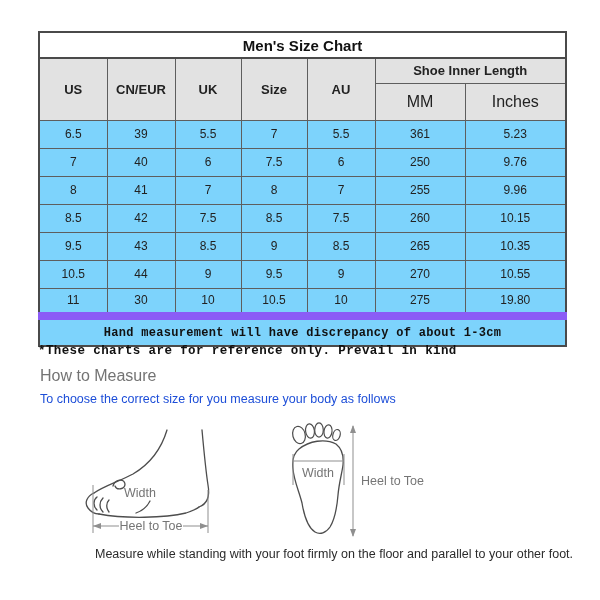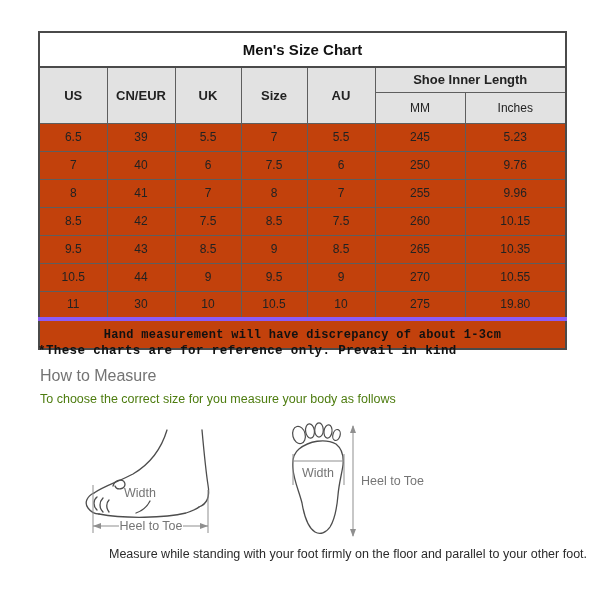--- a/index.html
+++ b/index.html
@@ -10,51 +10,51 @@
   }
   
   table.size-table {
     position: absolute; left: 38px; top: 31px; width: 527px;
     border-collapse: collapse; table-layout: fixed;
     border: 2px solid #4a4a4a;
   }
   table.size-table th, table.size-table td {
     border: 1px solid #5e5e5e;
     text-align: center; vertical-align: middle;
-    font-size: 12px; color: #222; background: #c2410c;
+    font-size: 12px; color: #222; background: #7dd3fc;
   }
   tr.title-row th {
-    height: 35px; font-size: 15px; font-weight: bold; color: #111;
+    height: 26px; font-size: 15px; font-weight: bold; color: #111;
     background: #ffffff; border-bottom: 2px solid #4a4a4a;
   }
   tr.head-row th, tr.subhead-row th { background: #e2e2e2; }
   tr.head-row th { font-size: 13px; font-weight: bold; height: 25px; }
-  tr.subhead-row th { font-size: 12px; font-weight: normal; height: 31px; }
+  tr.subhead-row th { font-size: 16px; font-weight: normal; height: 37px; }
   tbody.data-body td { height: 28px; }
   tr.footnote-row td {
     height: 30px; font-family: "Liberation Mono", monospace;
     font-weight: bold; font-size: 12px; letter-spacing: 0.3px; color: #111;
-    border-top: 4px solid #8b5cf6;
+    border-top: 8px solid #8b5cf6;
   }
   
   .ref-note {
     position: absolute; left: 38px; top: 344px;
     font-family: "Liberation Mono", monospace; font-weight: bold;
     font-size: 12.5px; letter-spacing: 0.4px; color: #111;
   }
   .htm-heading {
     position: absolute; left: 40px; top: 367px;
     font-size: 16px; color: #737373;
   }
   .htm-subtitle {
     position: absolute; left: 40px; top: 392px;
-    font-size: 12.5px; color: #4d7c0f;
+    font-size: 12.5px; color: #1d4ed8;
   }
   .caption {
-    position: absolute; left: 109px; top: 547px;
+    position: absolute; left: 95px; top: 547px;
     font-size: 12.5px; color: #2b2b2b;
   }
   
   svg { position: absolute; overflow: visible; }
   .svg-side { left: 80px; top: 428px; }
   .svg-print { left: 287px; top: 421px; }
   .outline { fill: none; stroke: #4d4d4d; stroke-width: 1.3; stroke-linecap: round; }
   .toe { fill: #ffffff; stroke: #4d4d4d; stroke-width: 1.2; }
   .measure { fill: none; stroke: #8f8f8f; stroke-width: 1; }
   .arrowhead { fill: #8f8f8f; stroke: none; }
@@ -90,21 +90,21 @@
       <th>Inches</th>
     </tr>
   </thead>
   <tbody class="data-body">
       <tr>
         <td>6.5</td>
         <td>39</td>
         <td>5.5</td>
         <td>7</td>
         <td>5.5</td>
-        <td>245</td>
+        <td>361</td>
         <td>5.23</td>
       </tr>
       <tr>
         <td>7</td>
         <td>40</td>
         <td>6</td>
         <td>7.5</td>
         <td>6</td>
         <td>250</td>
         <td>9.76</td>

